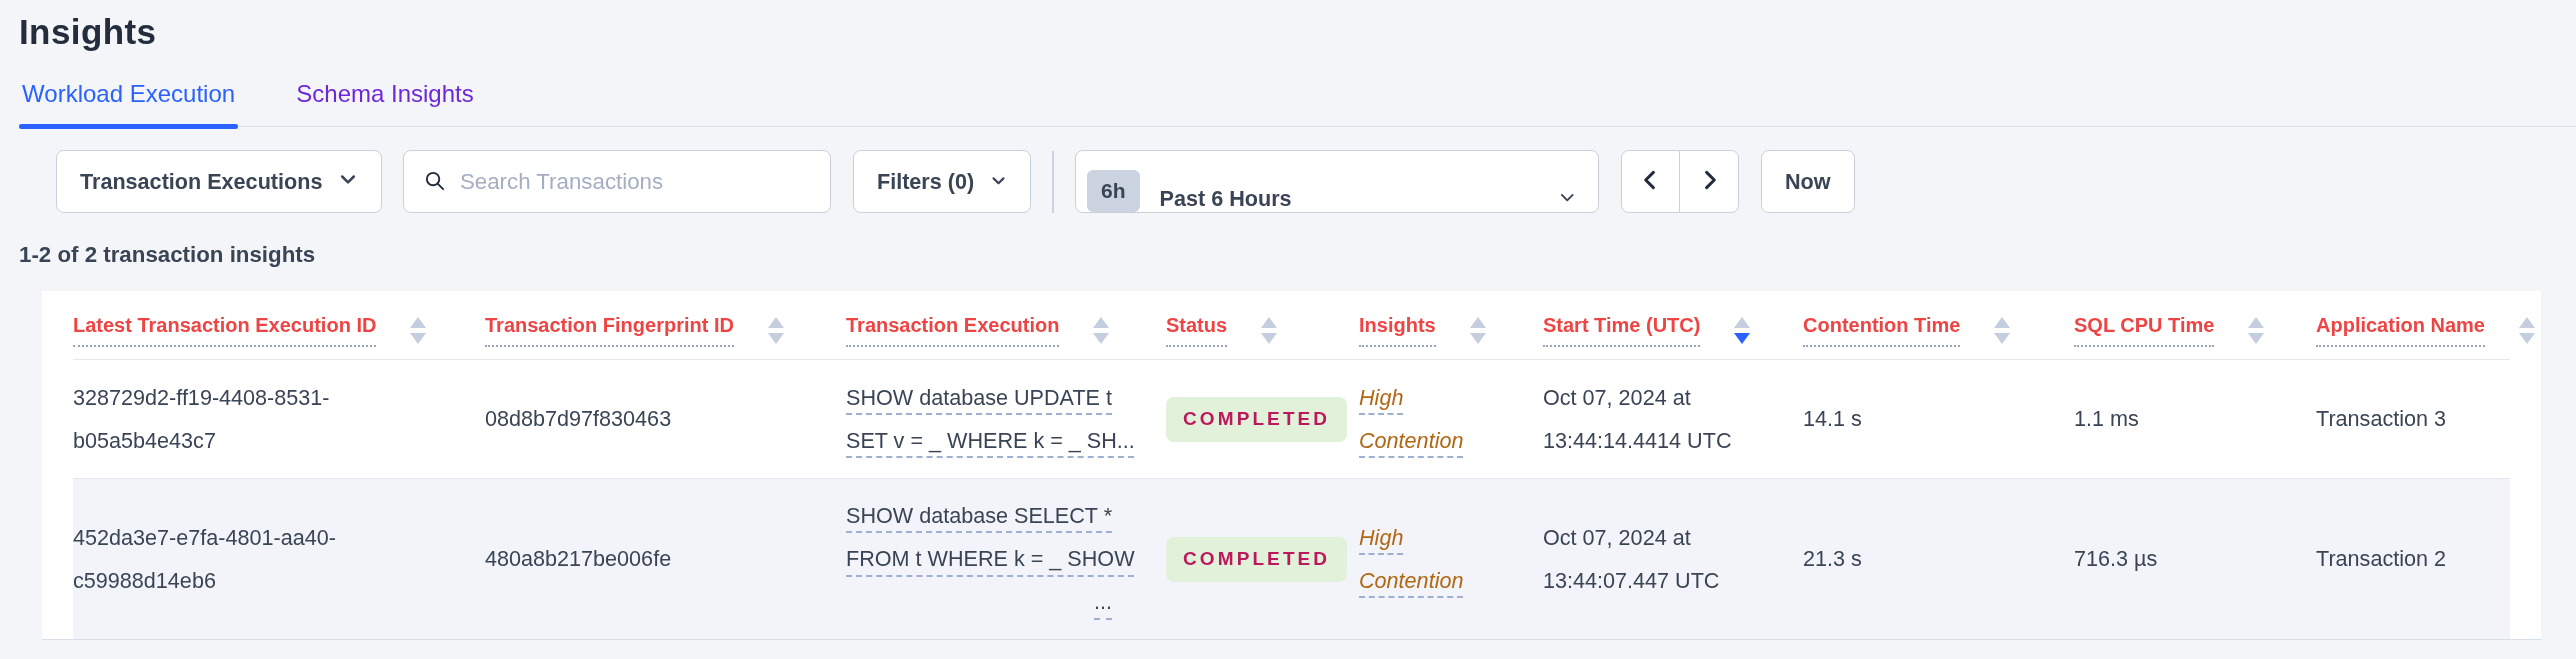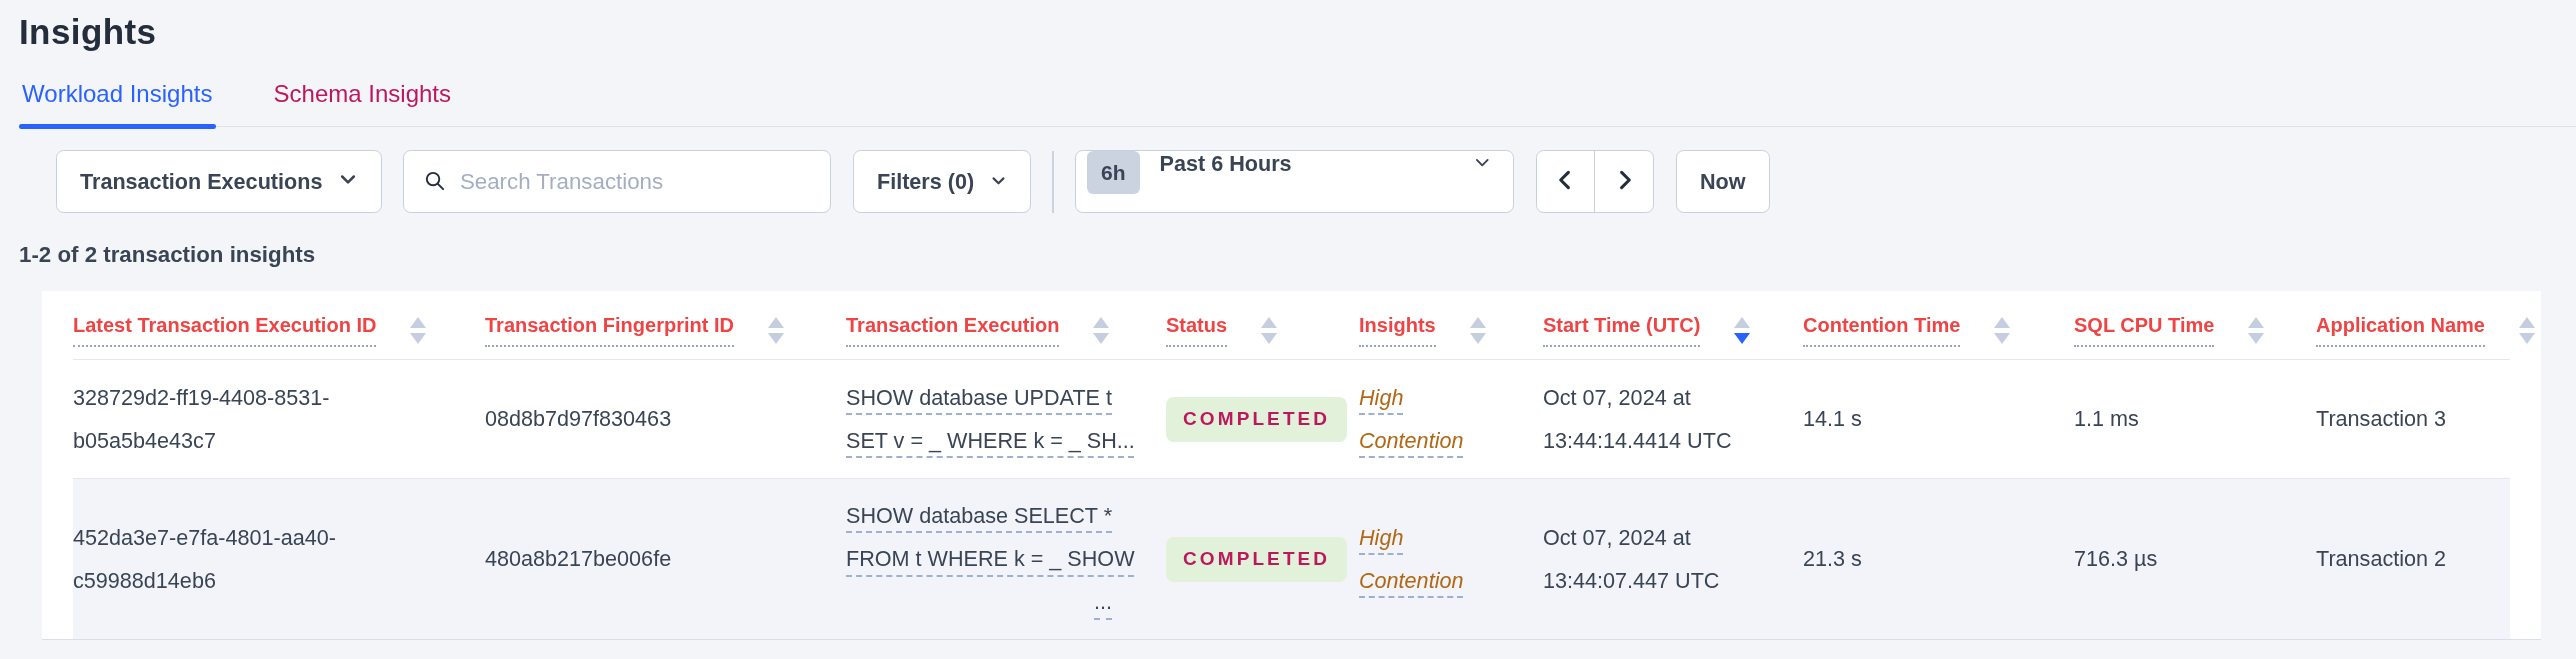--- a/index.html
+++ b/index.html
@@ -22,21 +22,21 @@
 
   
   .tabs {
     display: flex; gap: 55px;
     margin: 23px 0 0 19px;
     border-bottom: 1.5px solid #dde1ea;
   }
   .tab {
     font-size: 24px;
     padding: 4.6px 3.1px 18.5px 3.1px;
-    color: #be185d;
+    color: #6d28d9;
     cursor: pointer;
     position: relative;
   }
   .tab.active { color: #2962ff; }
   .tab.active::after {
     content: "";
     position: absolute; left: 0; right: 0; bottom: -2.3px;
     height: 4.6px; background: #2962ff; border-radius: 2.3px;
   }
 
@@ -68,25 +68,25 @@
   }
   .search-box input {
     border: none; outline: none; flex: 1;
     font-size: 22.3px; color: #394455;
     font-family: "Liberation Sans", sans-serif;
     background: transparent;
   }
   .search-box input::placeholder { color: #a4aec3; }
   .vdivider { width: 1.5px; height: 62px; background: #ccd3e0; }
   .timepicker {
-    width: 439px; height: 63px;
+    width: 524px; height: 63px;
     background: #fff;
     border: 1.5px solid #c8cfdd;
     border-radius: 7.7px;
-    display: flex; align-items: flex-start; gap: 20px;
+    display: flex; align-items: flex-end; gap: 20px;
     padding: 0 21.6px 0 10.8px;
     font-size: 21.6px; font-weight: 600; color: #394455;
     font-family: "Liberation Sans", sans-serif;
     cursor: pointer;
   }
   .time-chip {
     background: #ccd3e0; color: #394455;
     border-radius: 6.2px;
     padding: 9.2px 14px;
     font-size: 21px; font-weight: 700;
@@ -172,21 +172,21 @@
 </style>
 </head>
 <body>
 
 <div class="page">
 
   <h1 class="page-title">Insights</h1>
 
   <div class="tabs">
     <div class="tab active">
-      <span>Workload Insights</span>
+      <span>Workload Execution</span>
     </div>
     <div class="tab">
       <span>Schema Insights</span>
     </div>
   </div>
 
   <div class="toolbar">
 
     <button class="btn">
       <span>Transaction Executions</span>

